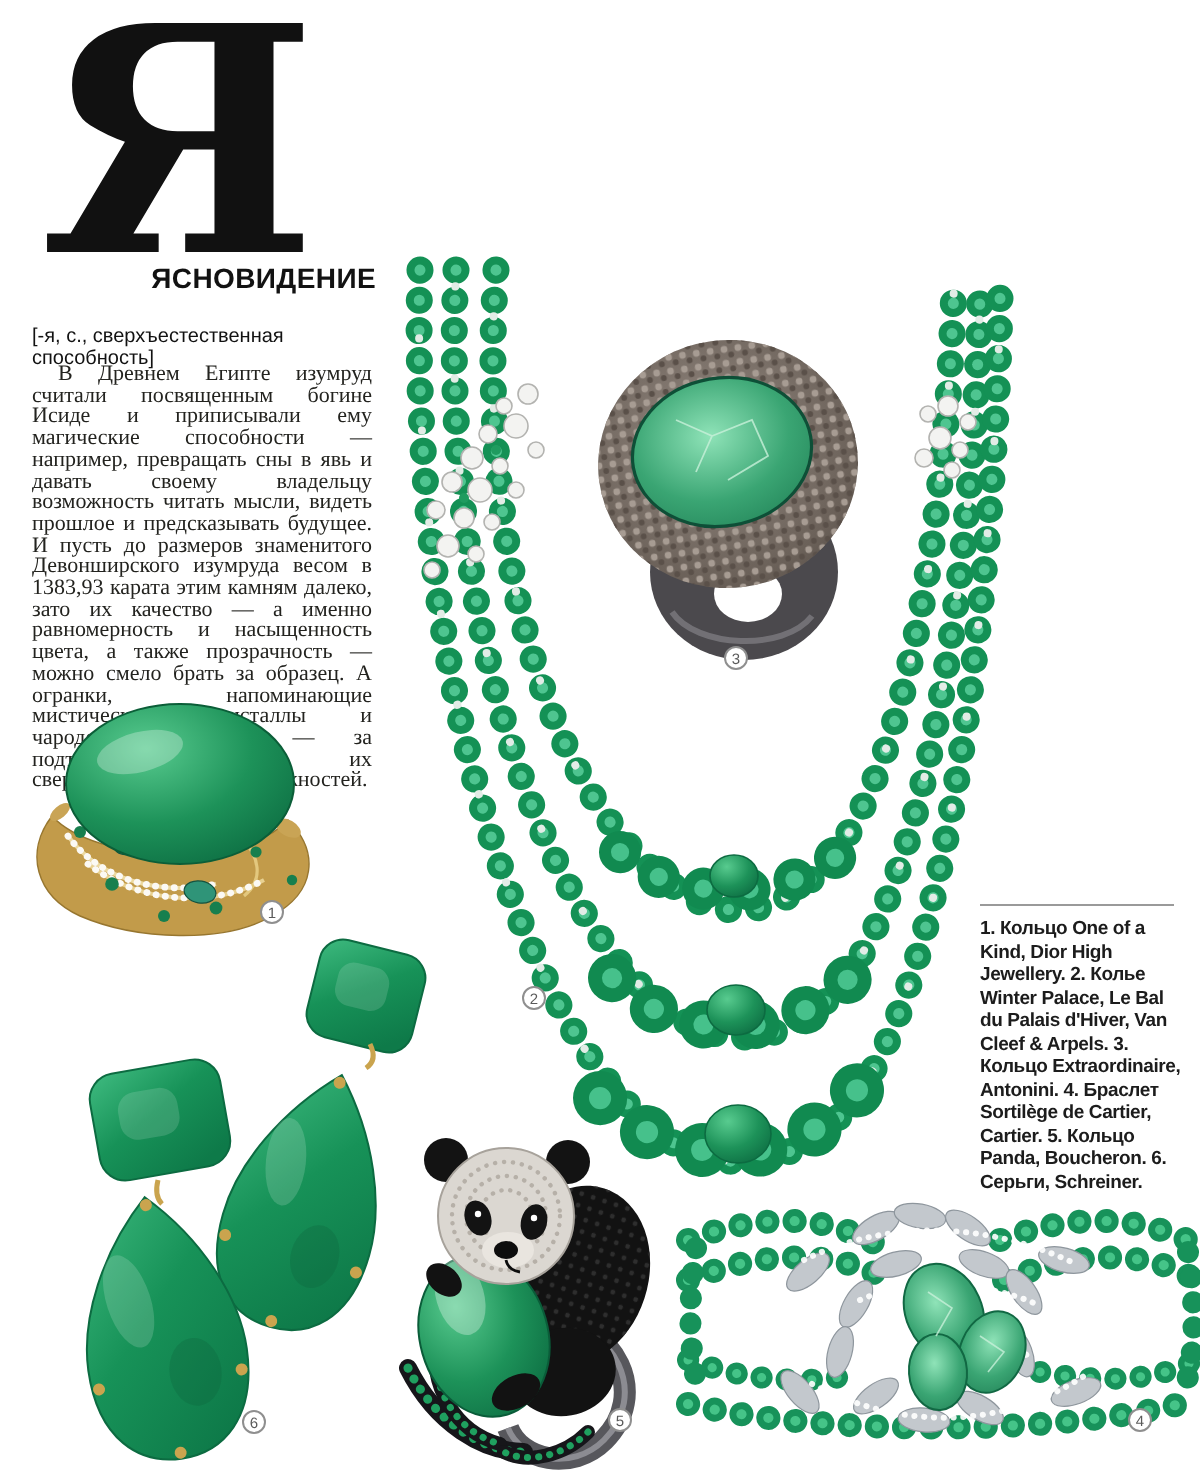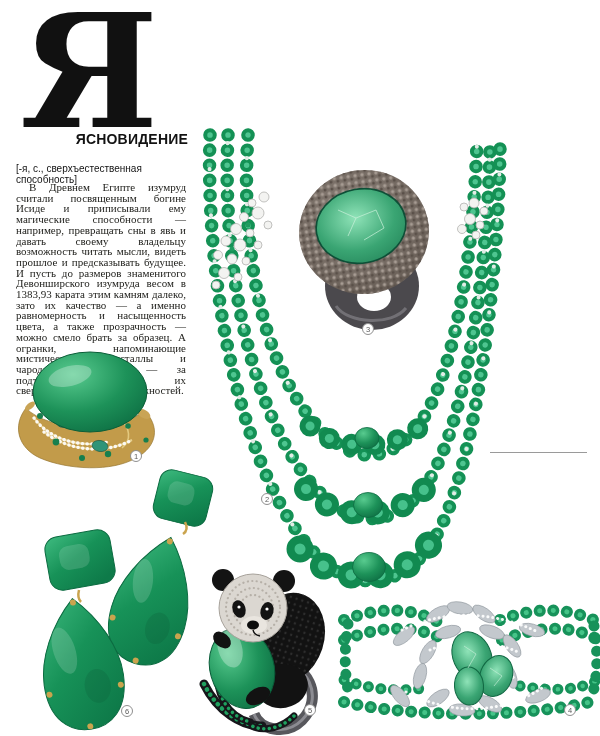--- a/index.html
+++ b/index.html
@@ -321,20 +321,21 @@
     </g>
     <g>
       <ellipse cx="130" cy="76" rx="19" ry="25" fill="url(#gStone3)" stroke="#116843" stroke-width="1" transform="rotate(-24 130 76)"></ellipse>
       <ellipse cx="154" cy="96" rx="16" ry="21" fill="url(#gStone3)" stroke="#116843" stroke-width="1" transform="rotate(22 154 96)"></ellipse>
       <ellipse cx="127" cy="106" rx="14.5" ry="19" fill="url(#gStone3)" stroke="#116843" stroke-width="1" transform="rotate(-4 127 106)"></ellipse>
       <path d="M122,66 L134,74 L126,88 M148,88 L160,96 L152,106" stroke="#c8f0da" stroke-width="0.8" fill="none" opacity="0.8"></path>
     </g>
   </svg>
 
   <div class="credits-rule"></div>
+  <div class="credits">1. Кольцо One of a Kind, Dior High Jewellery. 2. Колье Winter Palace, Le Bal du Palais d'Hiver, Van Cleef &amp; Arpels. 3. Кольцо Extraordinaire, Antonini. 4. Браслет Sortilège de Cartier, Cartier. 5. Кольцо Panda, Boucheron. 6. Серьги, Schreiner.</div>
 
   <div class="marker m1">1</div>
   <div class="marker m2">2</div>
   <div class="marker m3">3</div>
   <div class="marker m4">4</div>
   <div class="marker m5">5</div>
   <div class="marker m6">6</div>
 
 </div>
 

